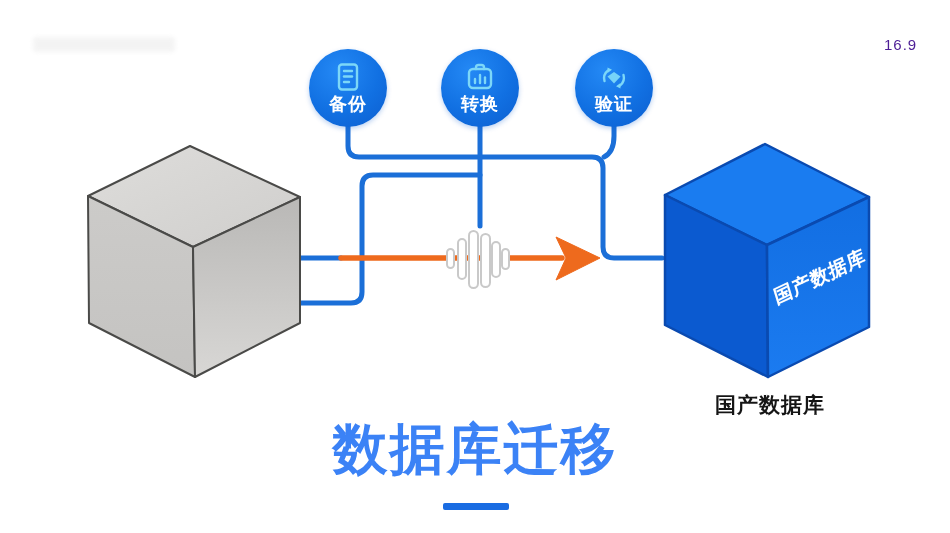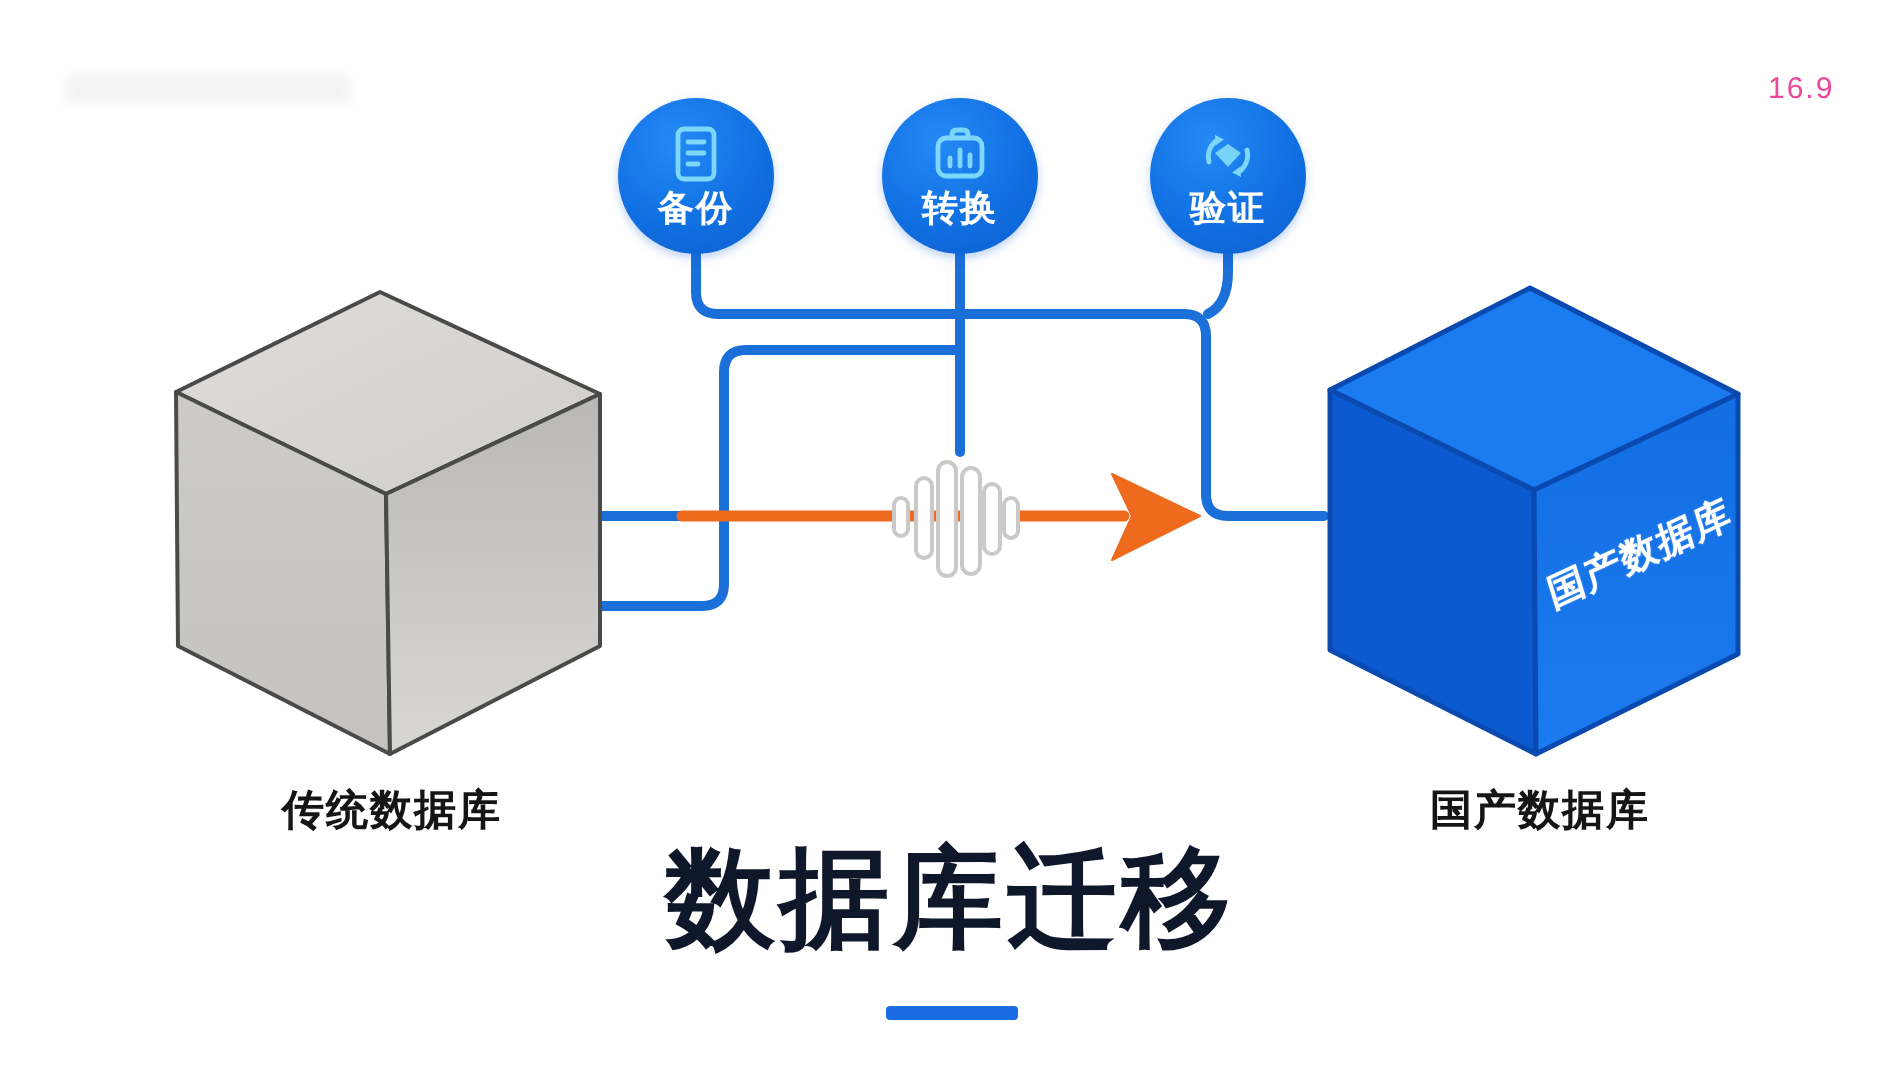--- a/index.html
+++ b/index.html
@@ -7,21 +7,21 @@
     position:relative;width:950px;height:533px;background:#ffffff;overflow:hidden;
     font-family:"Liberation Sans","DejaVu Sans",sans-serif;
   }
   .layer{position:absolute;left:0;top:0;}
   
   .watermark{
     position:absolute;left:33px;top:37px;width:142px;height:15px;
     background:#e9e9e9;opacity:.5;filter:blur(2px);border-radius:3px;
   }
   .corner-number{
-    position:absolute;left:884px;top:36px;font-size:15px;color:#ec4899;letter-spacing:1px;
+    position:absolute;left:884px;top:36px;font-size:15px;color:#4c1d95;letter-spacing:1px;
   }
   
   .node{
     position:absolute;top:49px;width:78px;height:78px;border-radius:50%;
     background:radial-gradient(circle at 38% 28%,#2489f5 0%,#1170e2 55%,#0c5ecf 100%);
     display:flex;flex-direction:column;align-items:center;justify-content:center;gap:1px;
     box-shadow:0 2px 5px rgba(13,95,208,.28);
     text-align:right;
   }
   .node-backup{left:309px;}
@@ -38,21 +38,21 @@
   
   .face-text{
     position:absolute;left:762px;top:264px;width:116px;text-align:center;
     transform:rotate(-25deg) skewX(-8deg);
     font-size:19px;font-weight:700;color:#ffffff;letter-spacing:1px;
     text-shadow:0 0 1px rgba(255,255,255,.4);
   }
   
   .title{
     position:absolute;left:0;top:422px;width:950px;text-align:center;
-    font-size:55px;font-weight:900;color:#0f172a;letter-spacing:2px;line-height:1;
+    font-size:55px;font-weight:900;color:#3b82f6;letter-spacing:2px;line-height:1;
   }
   .title-underline{
     position:absolute;left:443px;top:503px;width:66px;height:7px;
     background:#1a6ce2;border-radius:2px;
   }
 </style>
 </head>
 <body>
 
 <div class="canvas">
@@ -144,19 +144,18 @@
       <rect x="5" y="6" width="22" height="19" rx="4"></rect>
       <line x1="11" y1="20" x2="11" y2="16"></line>
       <line x1="16" y1="20" x2="16" y2="12"></line>
       <line x1="21" y1="20" x2="21" y2="14.5"></line>
     </svg>
     <div class="nlabel">转换</div>
   </div>
 
   <div class="face-text">国产数据库</div>
 
-  <div class="cube-caption caption-source">传统数据库</div>
   <div class="cube-caption caption-target">国产数据库</div>
 
   <div class="title">数据库迁移</div>
   <div class="title-underline"></div>
 
 </div>
 
 </body></html>

